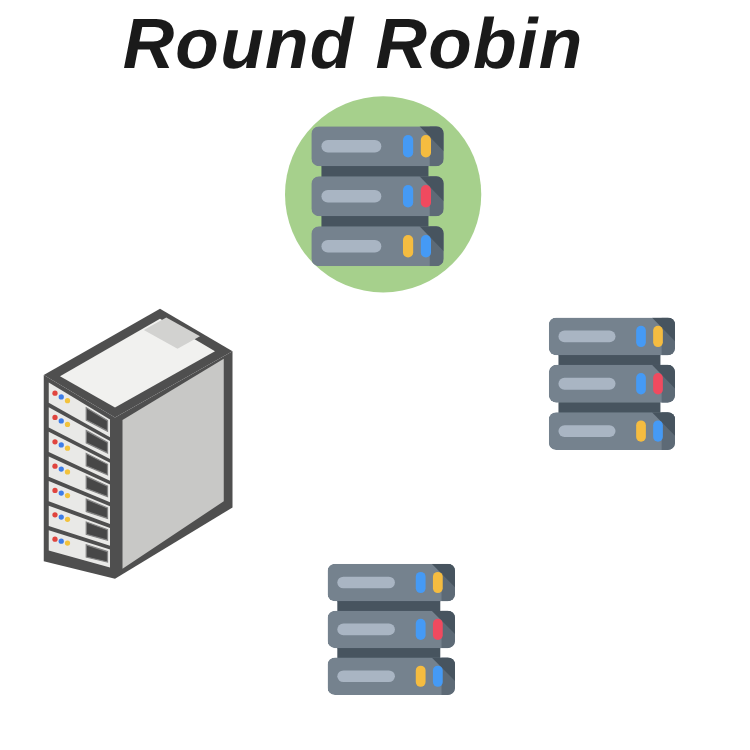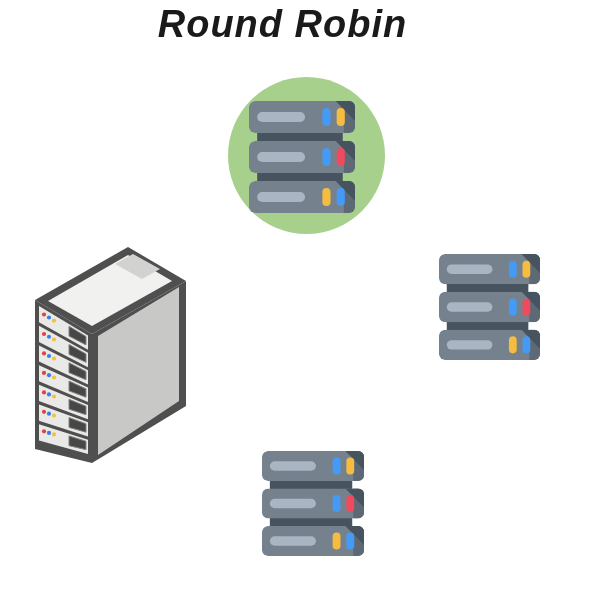--- a/index.html
+++ b/index.html
@@ -6,21 +6,21 @@
   .canvas{
     position:relative;width:600px;height:600px;overflow:hidden;
     background:var(--c-background,#fff);
     font-family:"Liberation Sans",sans-serif;
   }
   .title{
     position:absolute;top:4px;left:0;width:565px;
     text-align:center;
     font-family:"Liberation Sans",sans-serif;
     font-style:italic;font-weight:600;
-    font-size:38px;line-height:1.1;
+    font-size:57px;line-height:1.1;
     letter-spacing:1px;
     color:var(--c-title,#111);
   }
   .highlight-circle{
     position:absolute;left:228px;top:77px;width:157px;height:157px;
     border-radius:50%;
     background:var(--c-highlight_circle,#a6d08c);
   }
   .server-node{position:absolute;}
   .server-node svg{display:block;width:100%;height:100%;}

